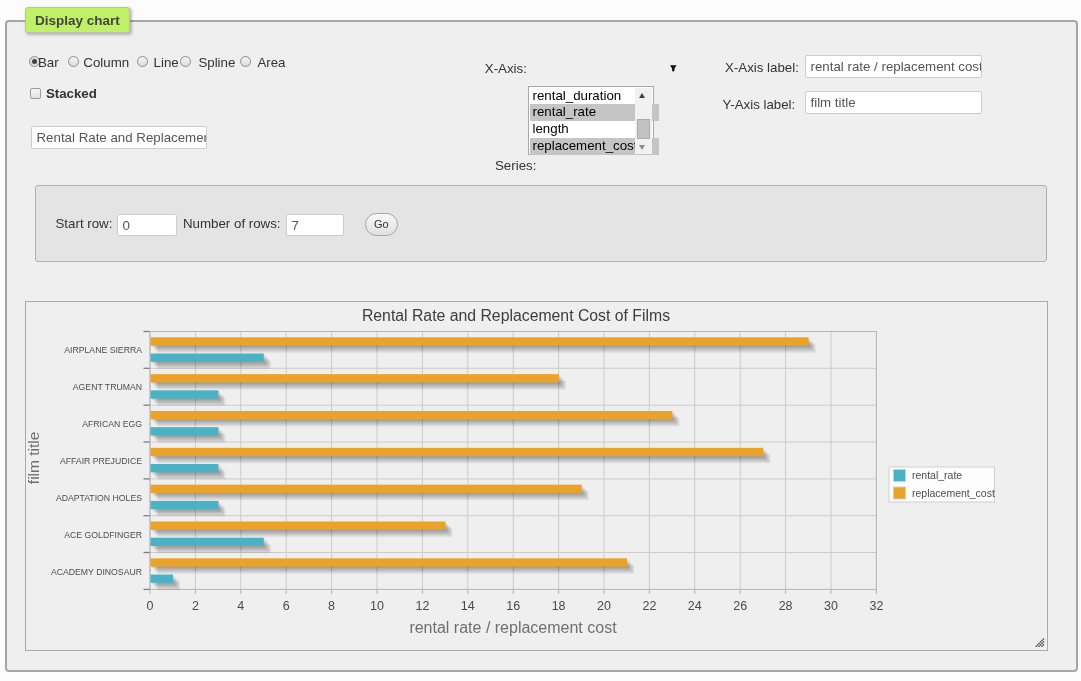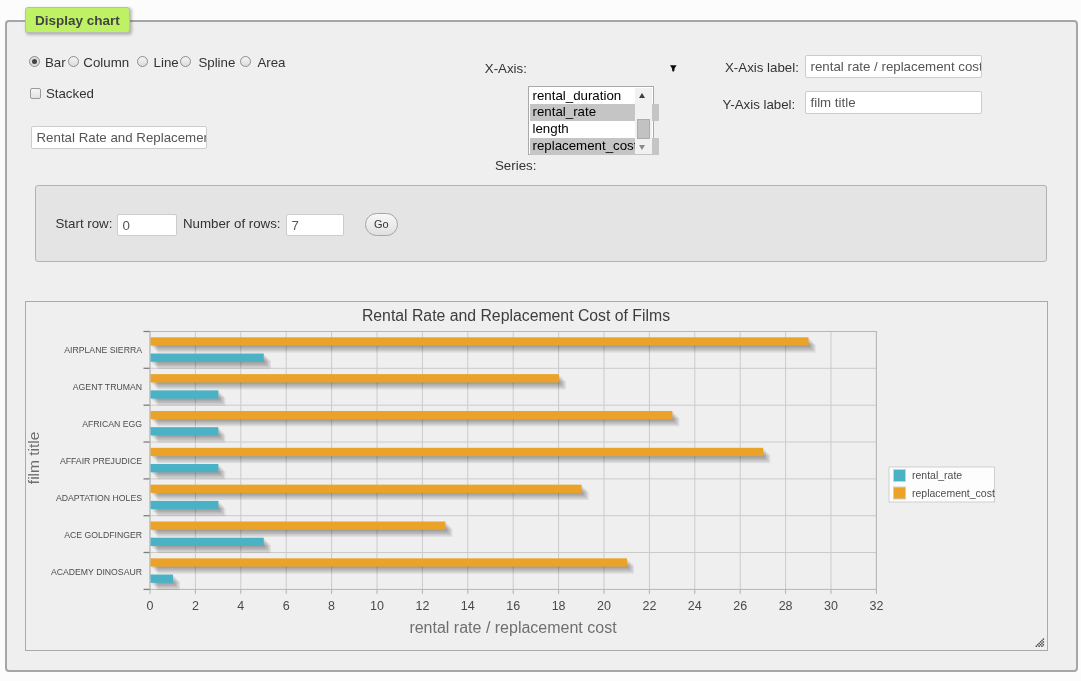--- a/index.html
+++ b/index.html
@@ -25,31 +25,31 @@
 .arr { position:absolute; width:0; height:0; }
 #sthumb { position:absolute; left:2.4px; top:31.7px; width:12.3px; height:19.4px; background:#c2c2c2; border:1px solid #adadad; }
 </style></head>
 <body>
 <div id="page">
 <div id="fieldset"></div>
 <div id="legend">Display chart</div>
 <span class="radio sel" style="left:29.4px;top:56.4px;">
       <span class="dot"></span>
     </span>
-<span class="lbl" style="left:45.0px;top:55px;">Bar</span>
+<span class="lbl" style="left:38px;top:55px;">Bar</span>
 <span class="radio" style="left:67.8px;top:56.4px;"></span>
 <span class="lbl" style="left:83.3px;top:55px;">Column</span>
 <span class="radio" style="left:136.9px;top:56.4px;"></span>
 <span class="lbl" style="left:153.6px;top:55px;">Line</span>
 <span class="radio" style="left:179.9px;top:56.4px;"></span>
 <span class="lbl" style="left:198.4px;top:55px;">Spline</span>
 <span class="radio" style="left:239.7px;top:56.4px;"></span>
 <span class="lbl" style="left:257.4px;top:55px;">Area</span>
 <span class="checkbox" style="left:29.8px;top:87.8px;"></span>
-<span class="lbl" style="left:45.9px;top:86.3px;">Stacked</span>
+<span class="lbl" style="left:45.9px;top:86.3px;font-weight:bold;">Stacked</span>
 <div class="tinput" style="left:31px;top:125.5px;width:176px;height:23px;">Rental Rate and Replacement Cost of Films</div>
 <span class="lbl" style="left:484.8px;top:60.5px;">X-Axis:</span>
 <svg id="selarrow" width="7" height="7" viewBox="0 0 7 7">
       <polygon points="0,0.2 6.6,0.2 4.5,3.5 4.5,5.2 3.9,6.4 2.7,6.4 2.1,5.2 2.1,3.5" fill="#0c0c0c"></polygon>
     </svg>
 <div id="listbox">
   <div class="opt" style="top:1px;">rental_duration</div>
   <div class="opt sel" style="top:17.9px;">rental_rate</div>
   <div class="opt" style="top:34.8px;">length</div>
   <div class="opt sel" style="top:51.7px;">replacement_cost</div>

